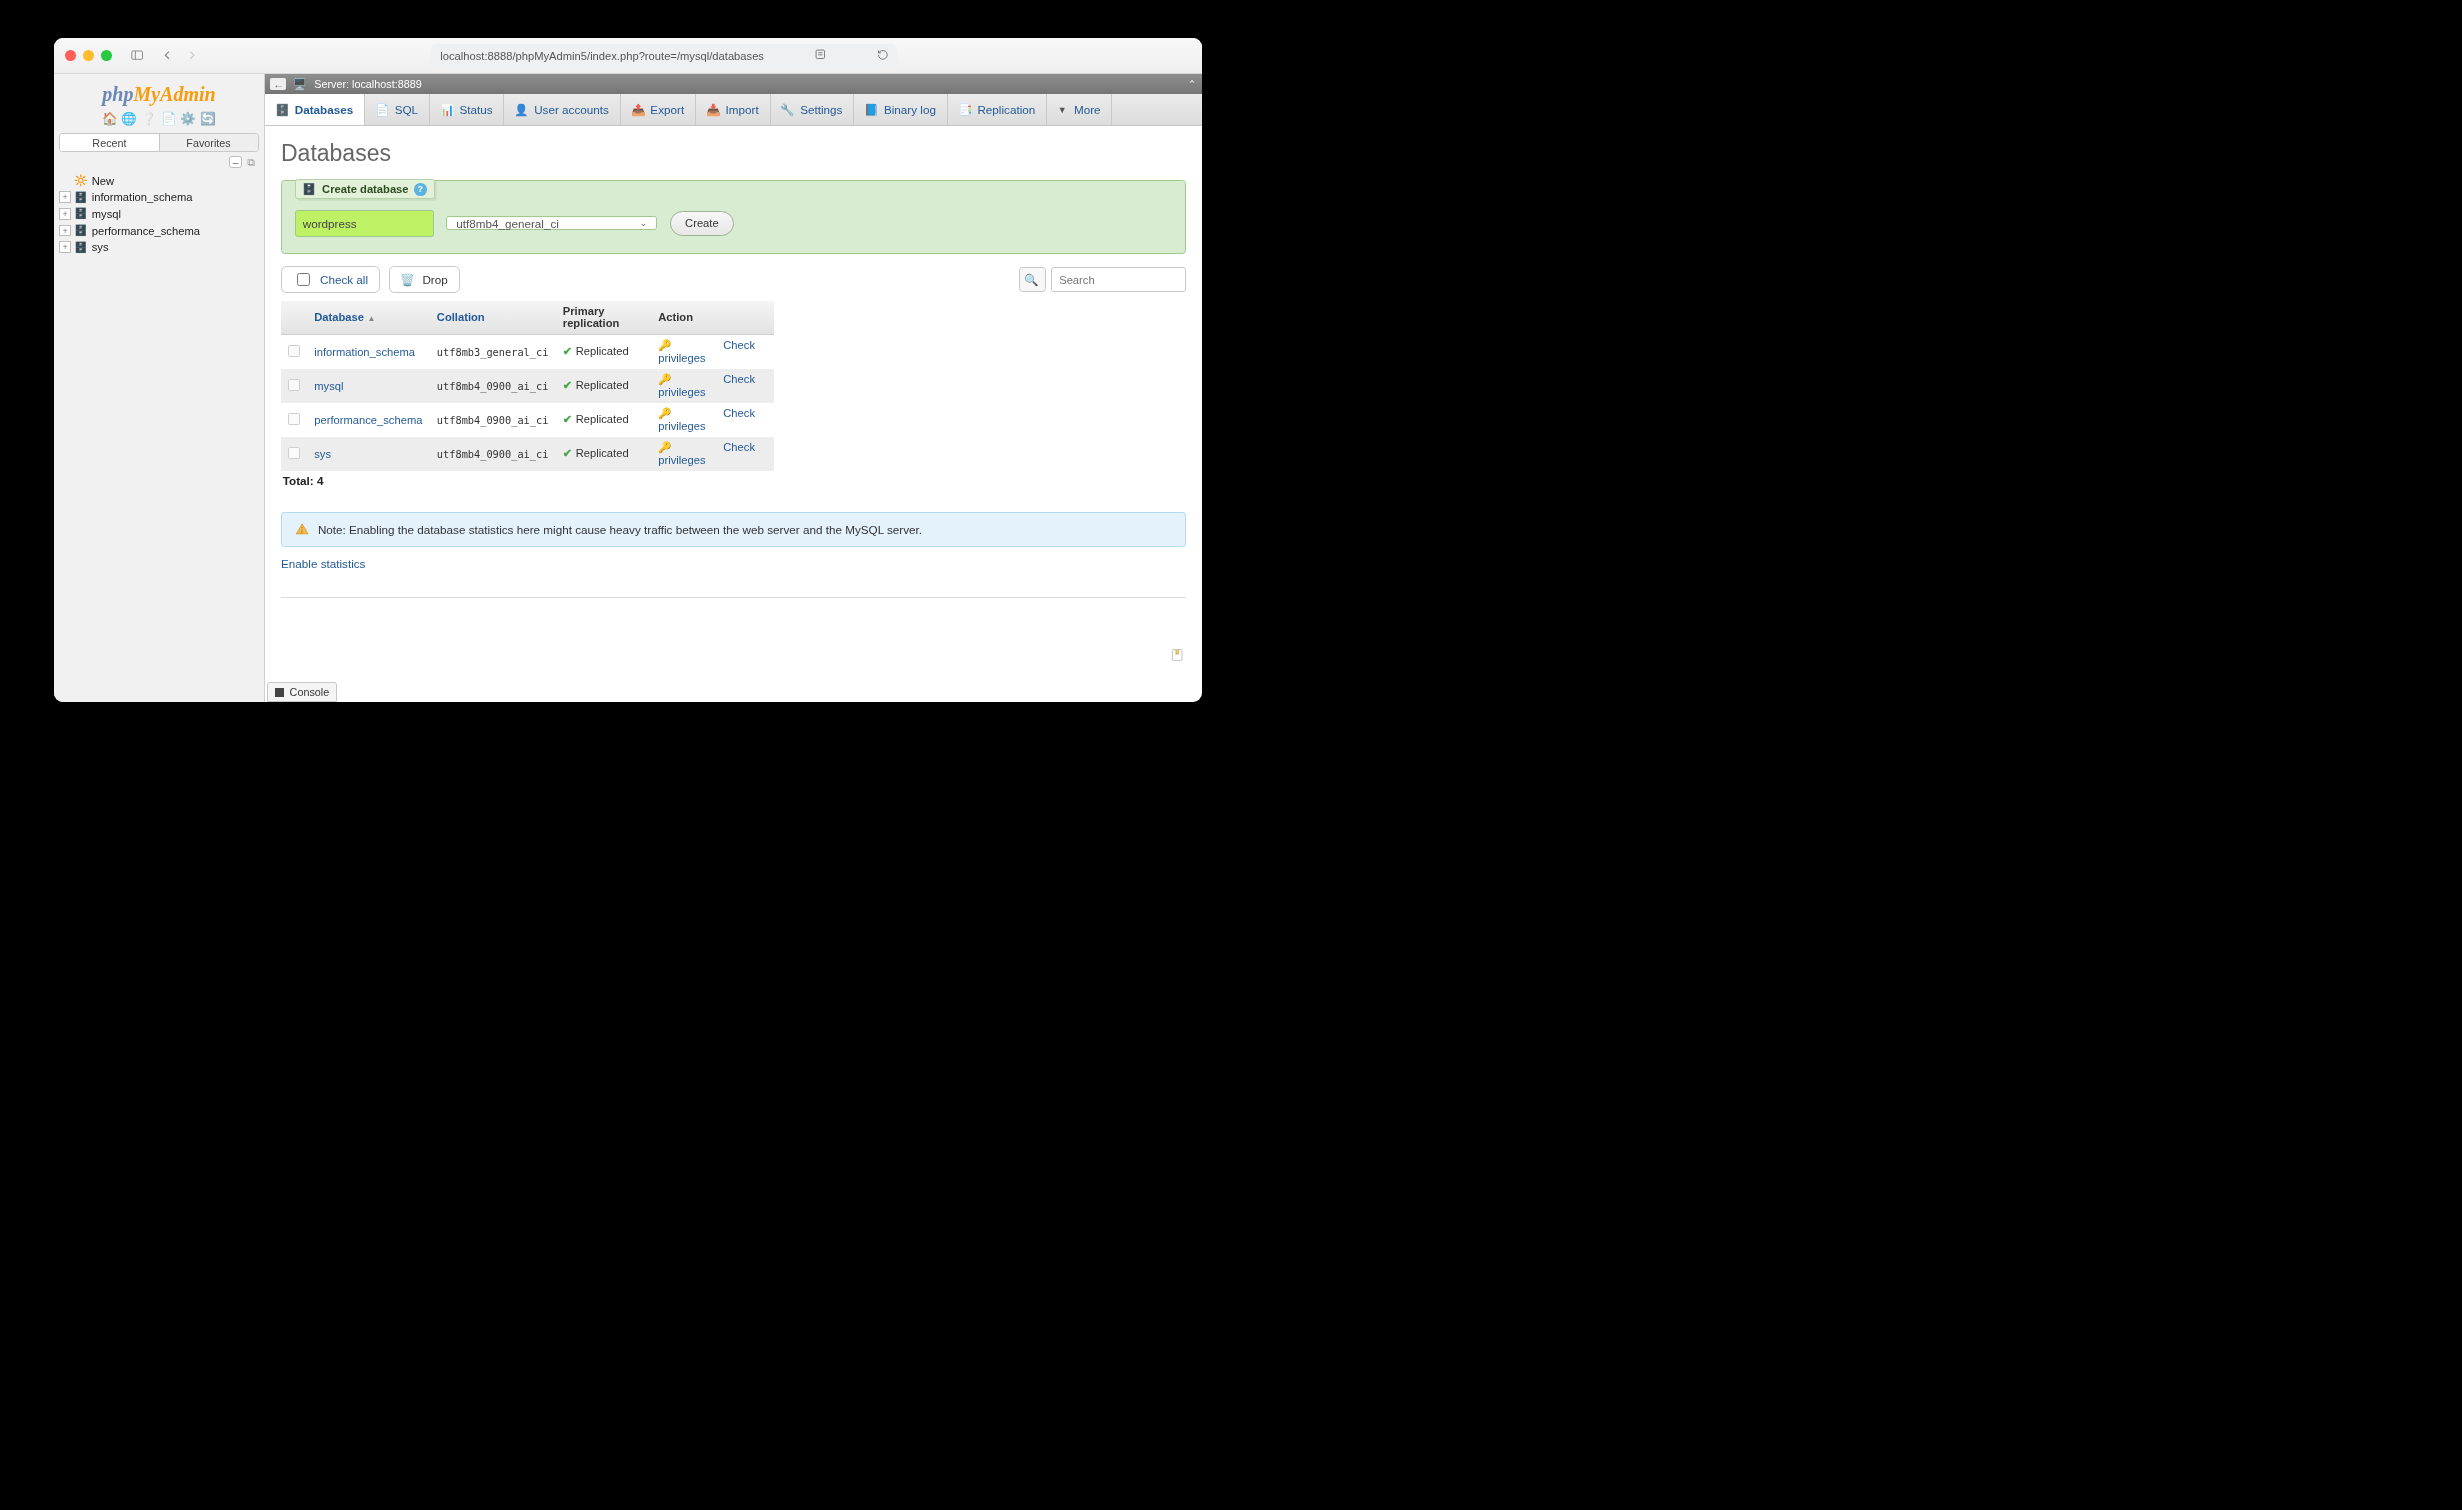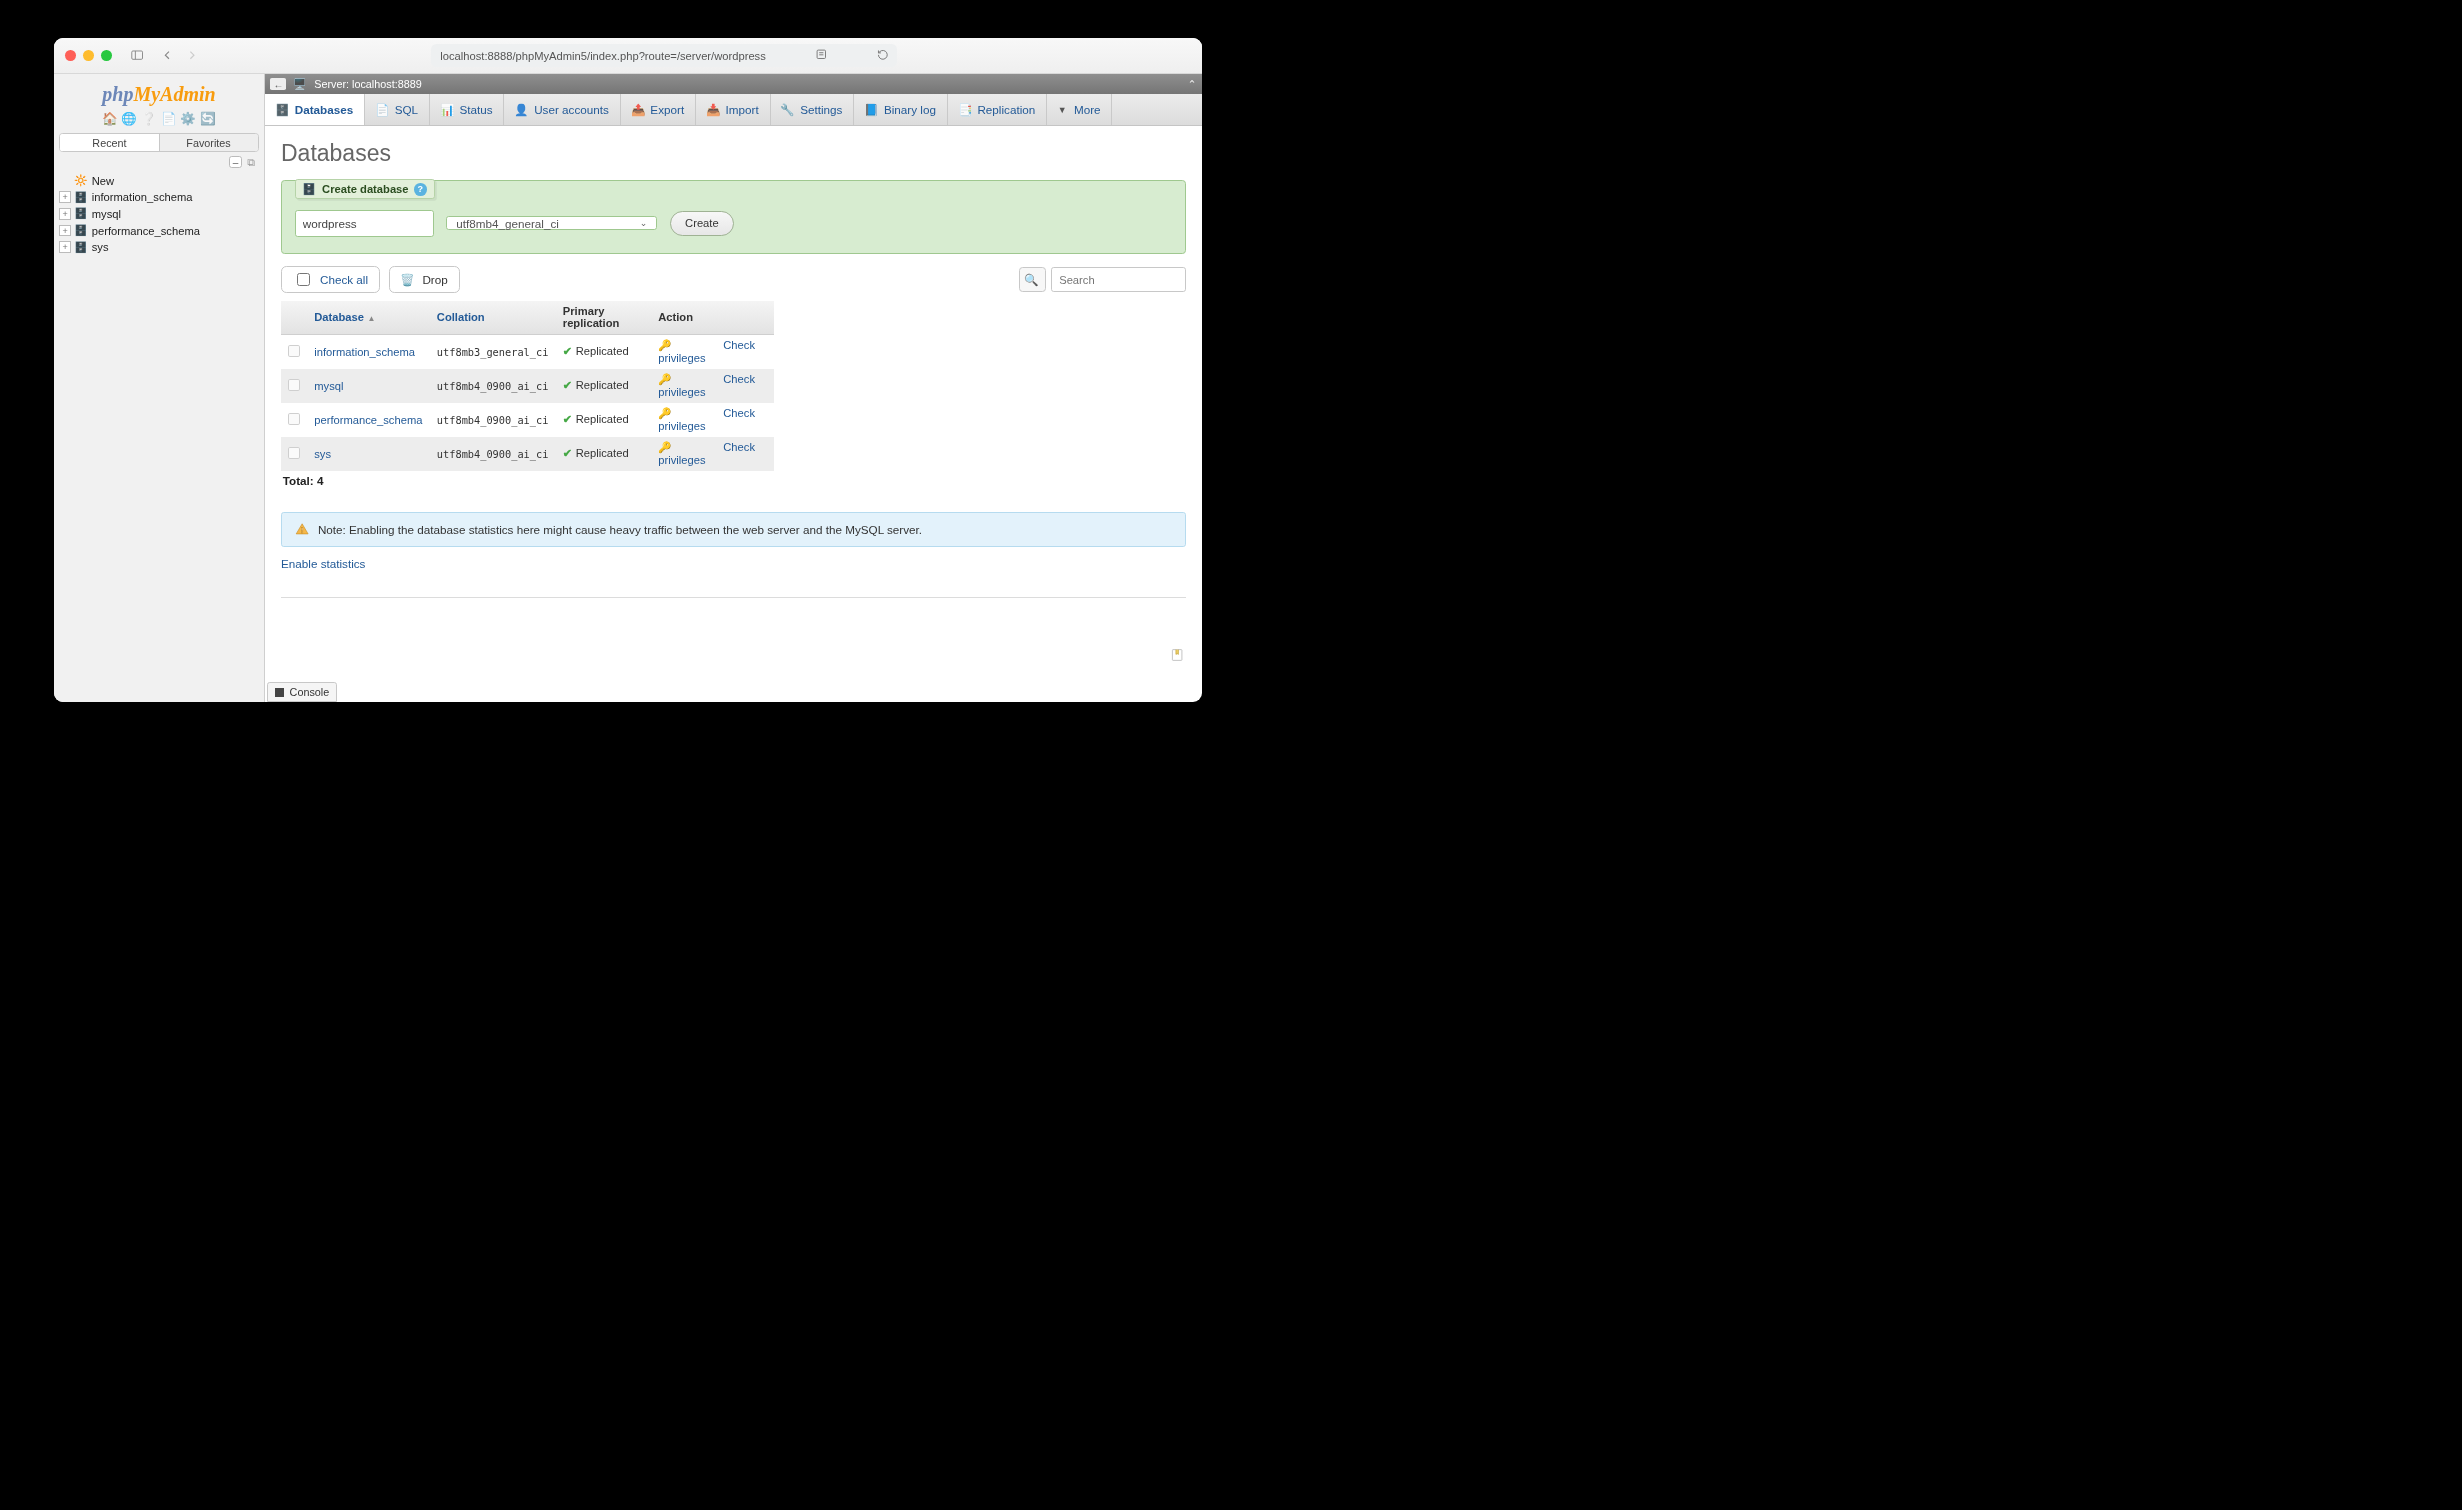--- a/index.html
+++ b/index.html
@@ -112,21 +112,21 @@
     position:absolute;top:-1.8px;left:12.6px;
     background:#e3f0da;border:0.9px solid #b6d3a8;border-radius:2.7px;
     padding:2.7px 7.2px;display:flex;align-items:center;gap:5.4px;
     font-weight:600;color:#2b4d20;font-size:11.2px;
     box-shadow:1.8px 1.8px 0 rgba(0,0,0,.06);
   }
   .create-legend .help{width:12.6px;height:12.6px;border-radius:50%;background:#5bb3e0;color:#fff;font-size:9px;display:inline-flex;align-items:center;justify-content:center;}
   .create-row{display:flex;gap:12.6px;align-items:center;}
   .create-row input[type=text]{
     width:139px;height:27px;border:0.9px solid #9fc88f;border-radius:2.7px;
-    background:#ffffff;padding:0 7.2px;font-size:11.7px;color:#444;
+    background:#bef264;padding:0 7.2px;font-size:11.7px;color:#444;
   }
   .create-row .select{
     width:211px;height:14px;border:0.9px solid #9fc88f;border-radius:2.7px;
     background:#fff;padding:0 9px;display:flex;align-items:center;justify-content:space-between;color:#555;text-align:center;
   }
   .btn{
     height:25px;padding:0 14.3px;border:0.9px solid #b5b5b5;border-radius:12.6px;
     background:linear-gradient(#f7f7f7,#e7e7e7);color:#333;display:inline-flex;align-items:center;gap:5.4px;
     font-size:11.2px;
   }
@@ -203,21 +203,21 @@
           </svg>
       </div>
       <div class="chrome-btn" style="color:#ccc">
         <svg viewBox="0 0 24 24" fill="none" stroke="currentColor" stroke-width="2">
             <polyline points="9 18 15 12 9 6"></polyline>
           </svg>
       </div>
     </div>
     <div class="addr-bar">
       <div class="addr-pill">
-        <span>localhost:8888/phpMyAdmin5/index.php?route=/server/wordpress</span>
+        <span>localhost:8888/phpMyAdmin5/index.php?route=/mysql/databases</span>
         <span class="reload">
           <svg width="12.6" height="12.6" viewBox="0 0 24 24" fill="none" stroke="currentColor" stroke-width="1.8">
               <rect x="4" y="4" width="16" height="16" rx="2"></rect>
               <path d="M8 9h8M8 13h8"></path>
             </svg>
         </span>
         <span class="reload">
           <svg width="11.7" height="11.7" viewBox="0 0 24 24" fill="none" stroke="currentColor" stroke-width="2">
               <path d="M3 12a9 9 0 1 0 3-6.7L3 8"></path>
               <polyline points="3 3 3 8 8 8"></polyline>

